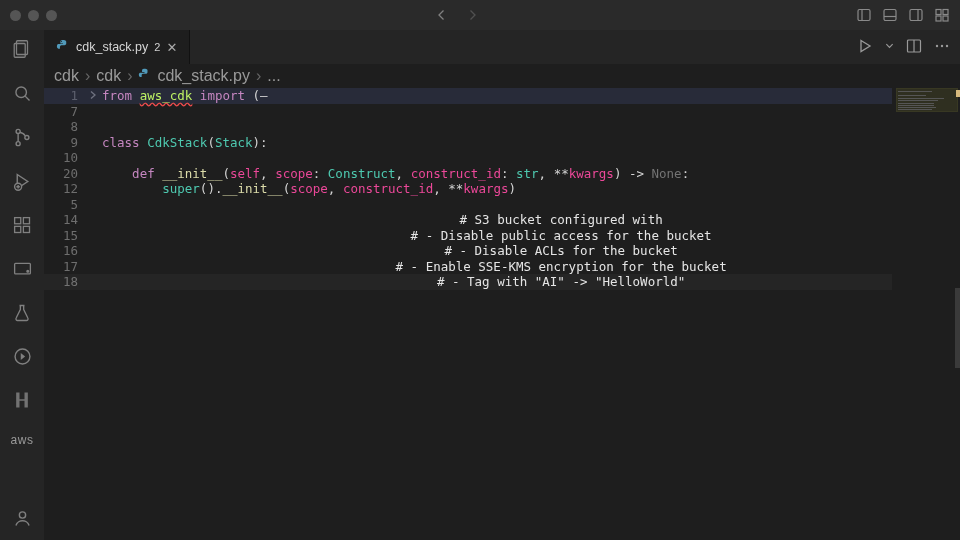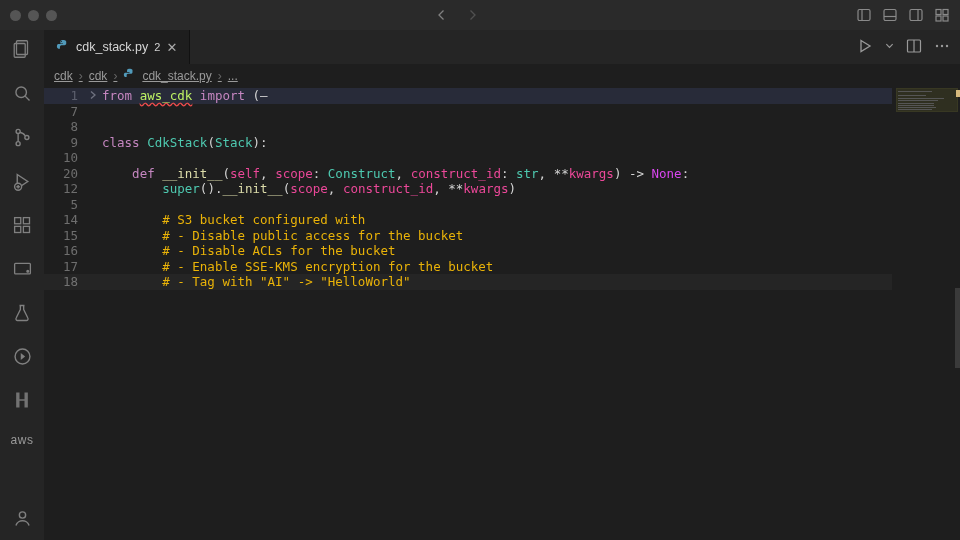--- a/index.html
+++ b/index.html
@@ -69,24 +69,23 @@
   }
   .tab .file-icon { color: #519aba; }
   .tab .dirty { background:#fff0; color:#d0d0d0; font-size:11px; }
   .tab .close { color: #aaa; font-size: 13px; }
   .tab-actions { display: flex; align-items: center; gap: 12px; padding-right: 10px; color: #9a9a9a; }
 
   .breadcrumbs {
     height: 24px;
     display: flex; align-items: center; gap: 6px;
     padding: 0 10px;
-    font-size: 12px;
+    font-size: 16px;
     color: #9a9a9a;
     background: #1e1e1e;
-    text-decoration: underline;
   }
   .breadcrumbs .sep { color: #666; }
   .breadcrumbs .file-icon { color: #519aba; }
 
   .code-wrap { flex: 1; display: flex; font-family: Menlo, Consolas, monospace; font-size: 12.5px; line-height: 15.5px; position: relative; }
   .gutter {
     width: 44px; text-align: right; color: #6e6e6e;
     padding: 0 10px 0 0;
     background: #1e1e1e;
   }
@@ -96,22 +95,22 @@
   .code { flex: 1; position: relative; }
   .code .line { height: 15.5px; white-space: pre; }
   .hl-line { position: absolute; left: 0; right: 68px; height: 15.5px; background: rgba(255,255,255,0.035); pointer-events:none; }
 
   
   .kw { color: #c586c0; }          
   .cls { color: #4ec9b0; }         
   .fn { color: #dcdcaa; }          
   .param { color: #ec4899; }
   .type { color: #4ec9b0; }
-  .comment { color: #eab308; }
-  .const { color: #d946ef; }
+  .comment { color: #e5e5e5; text-align: center; }
+  .const { color: #737373; }
   .punc { color: #d4d4d4; }
   .mod { color: #bef264; }
   .err-underline { text-decoration: underline wavy #f14c4c; text-underline-offset: 2px; }
 
   
   .minimap {
     position: absolute; top: 0; right: 0; width: 66px; height: 100%;
     background: #1e1e1e;
   }
   .minimap-box {

